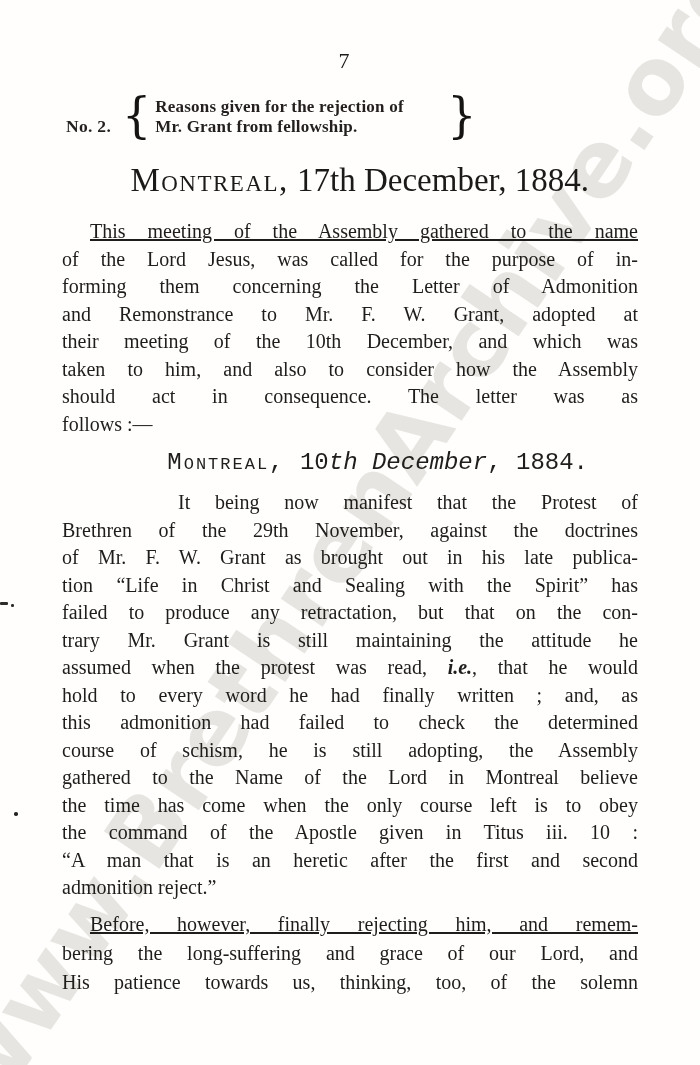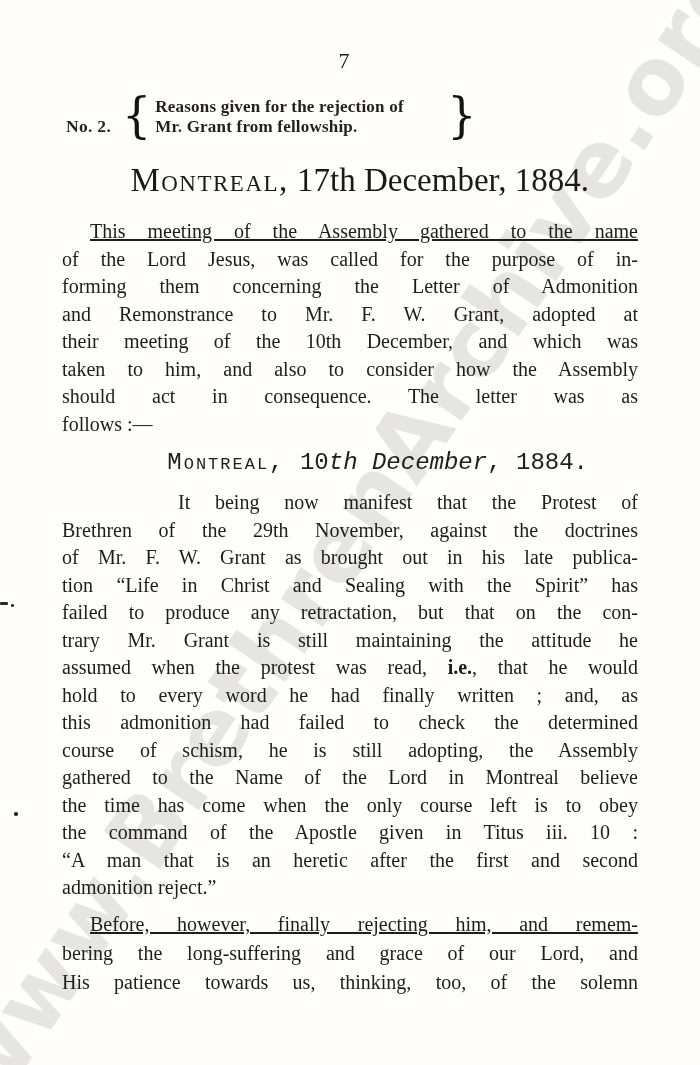--- a/index.html
+++ b/index.html
@@ -49,21 +49,21 @@
   .h2 em{font-style:italic;font-weight:normal;}
   
   .para{position:absolute;left:62px;width:576px;font-size:20px;line-height:27.5px;color:#1f1d1b;}
   .p1{top:218px;}
   .p2{top:489px;}
   .p3{top:910px;line-height:29px;}
   .line{white-space:nowrap;}
   .jl{white-space:normal;text-align:justify;text-align-last:justify;}
   .ind1{padding-left:28px;text-decoration:underline;}
   .ind2{padding-left:116px;}
-  .em-ie{font-weight:bold;}
+  .em-ie{font-style:italic;font-weight:bold;}
   
   .speck-dash{position:absolute;left:0;top:602px;width:8px;height:2.5px;background:#2e2c2a;border-radius:1px;}
   .speck-dot-a{position:absolute;left:11px;top:604px;width:2.5px;height:2.5px;background:#2e2c2a;border-radius:50%;}
   .speck-dot-b{position:absolute;left:14px;top:812px;width:3.5px;height:3.5px;background:#262422;border-radius:50%;}
 </style>
 </head>
 <body>
 
 <div class="watermark">www.BrethrenArchive.org</div>
 

